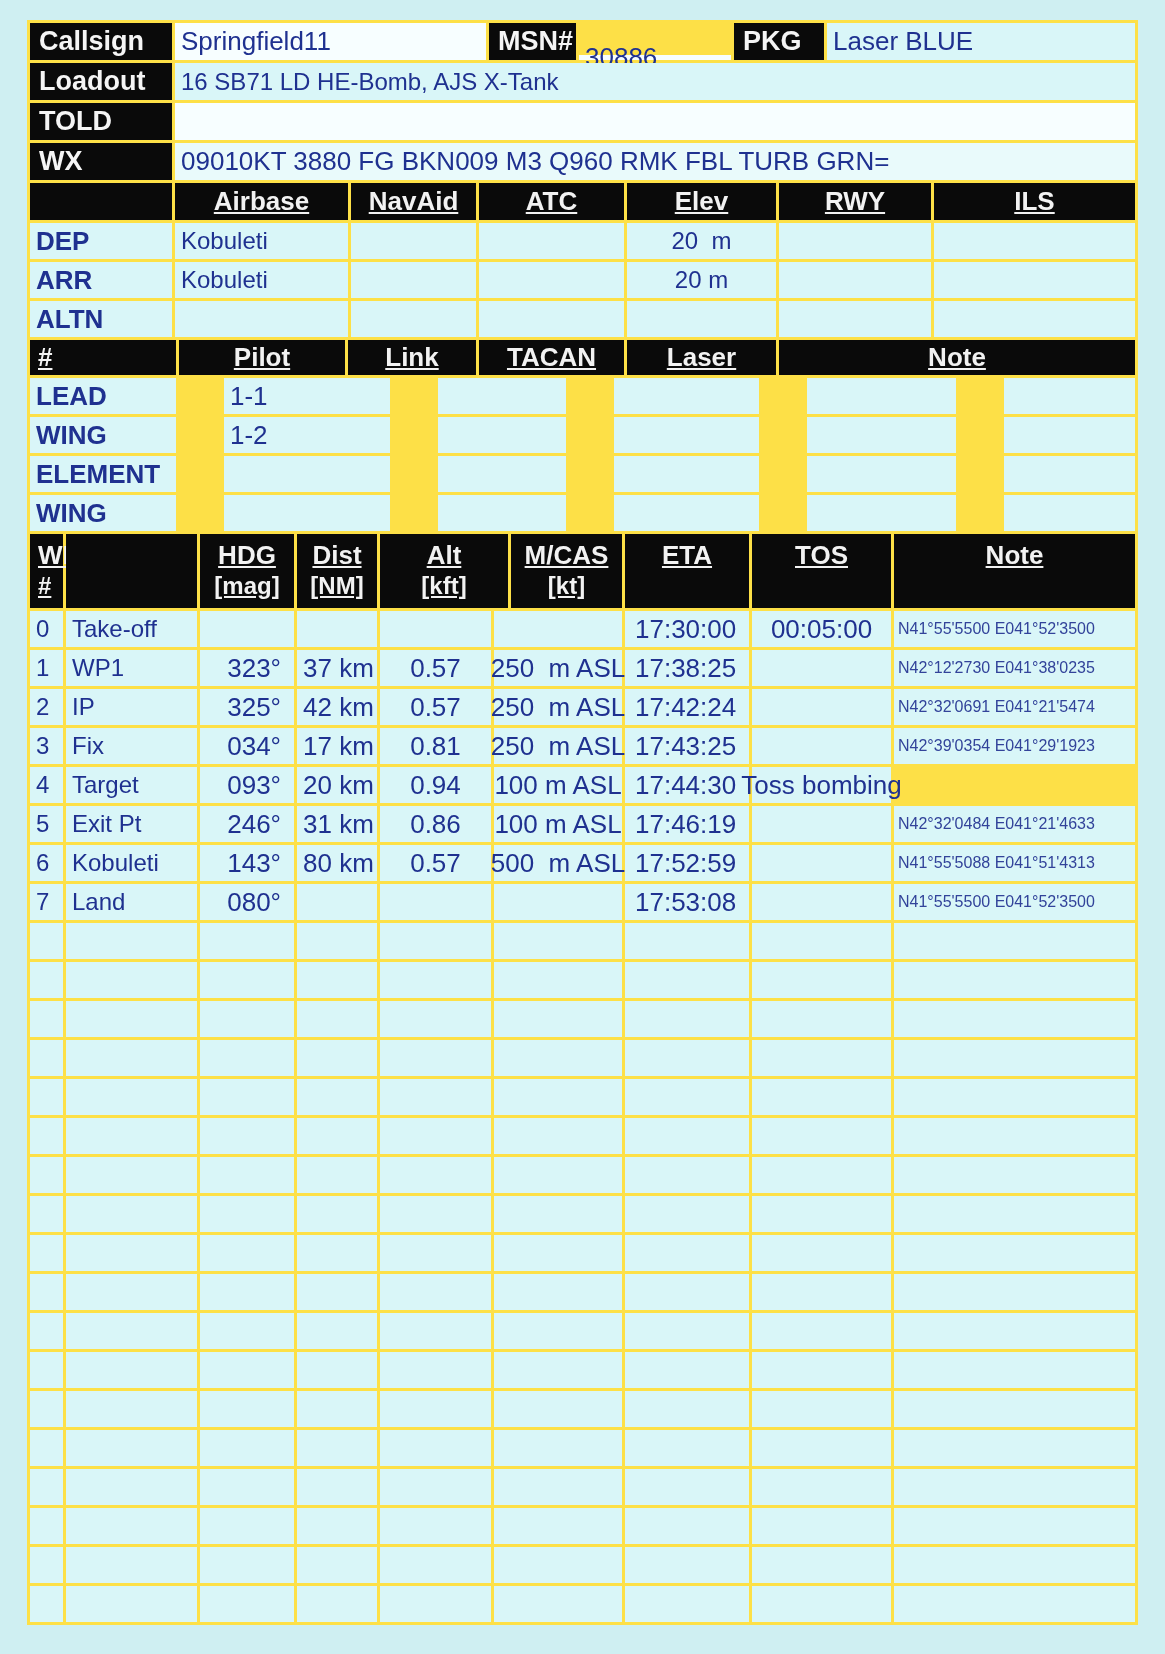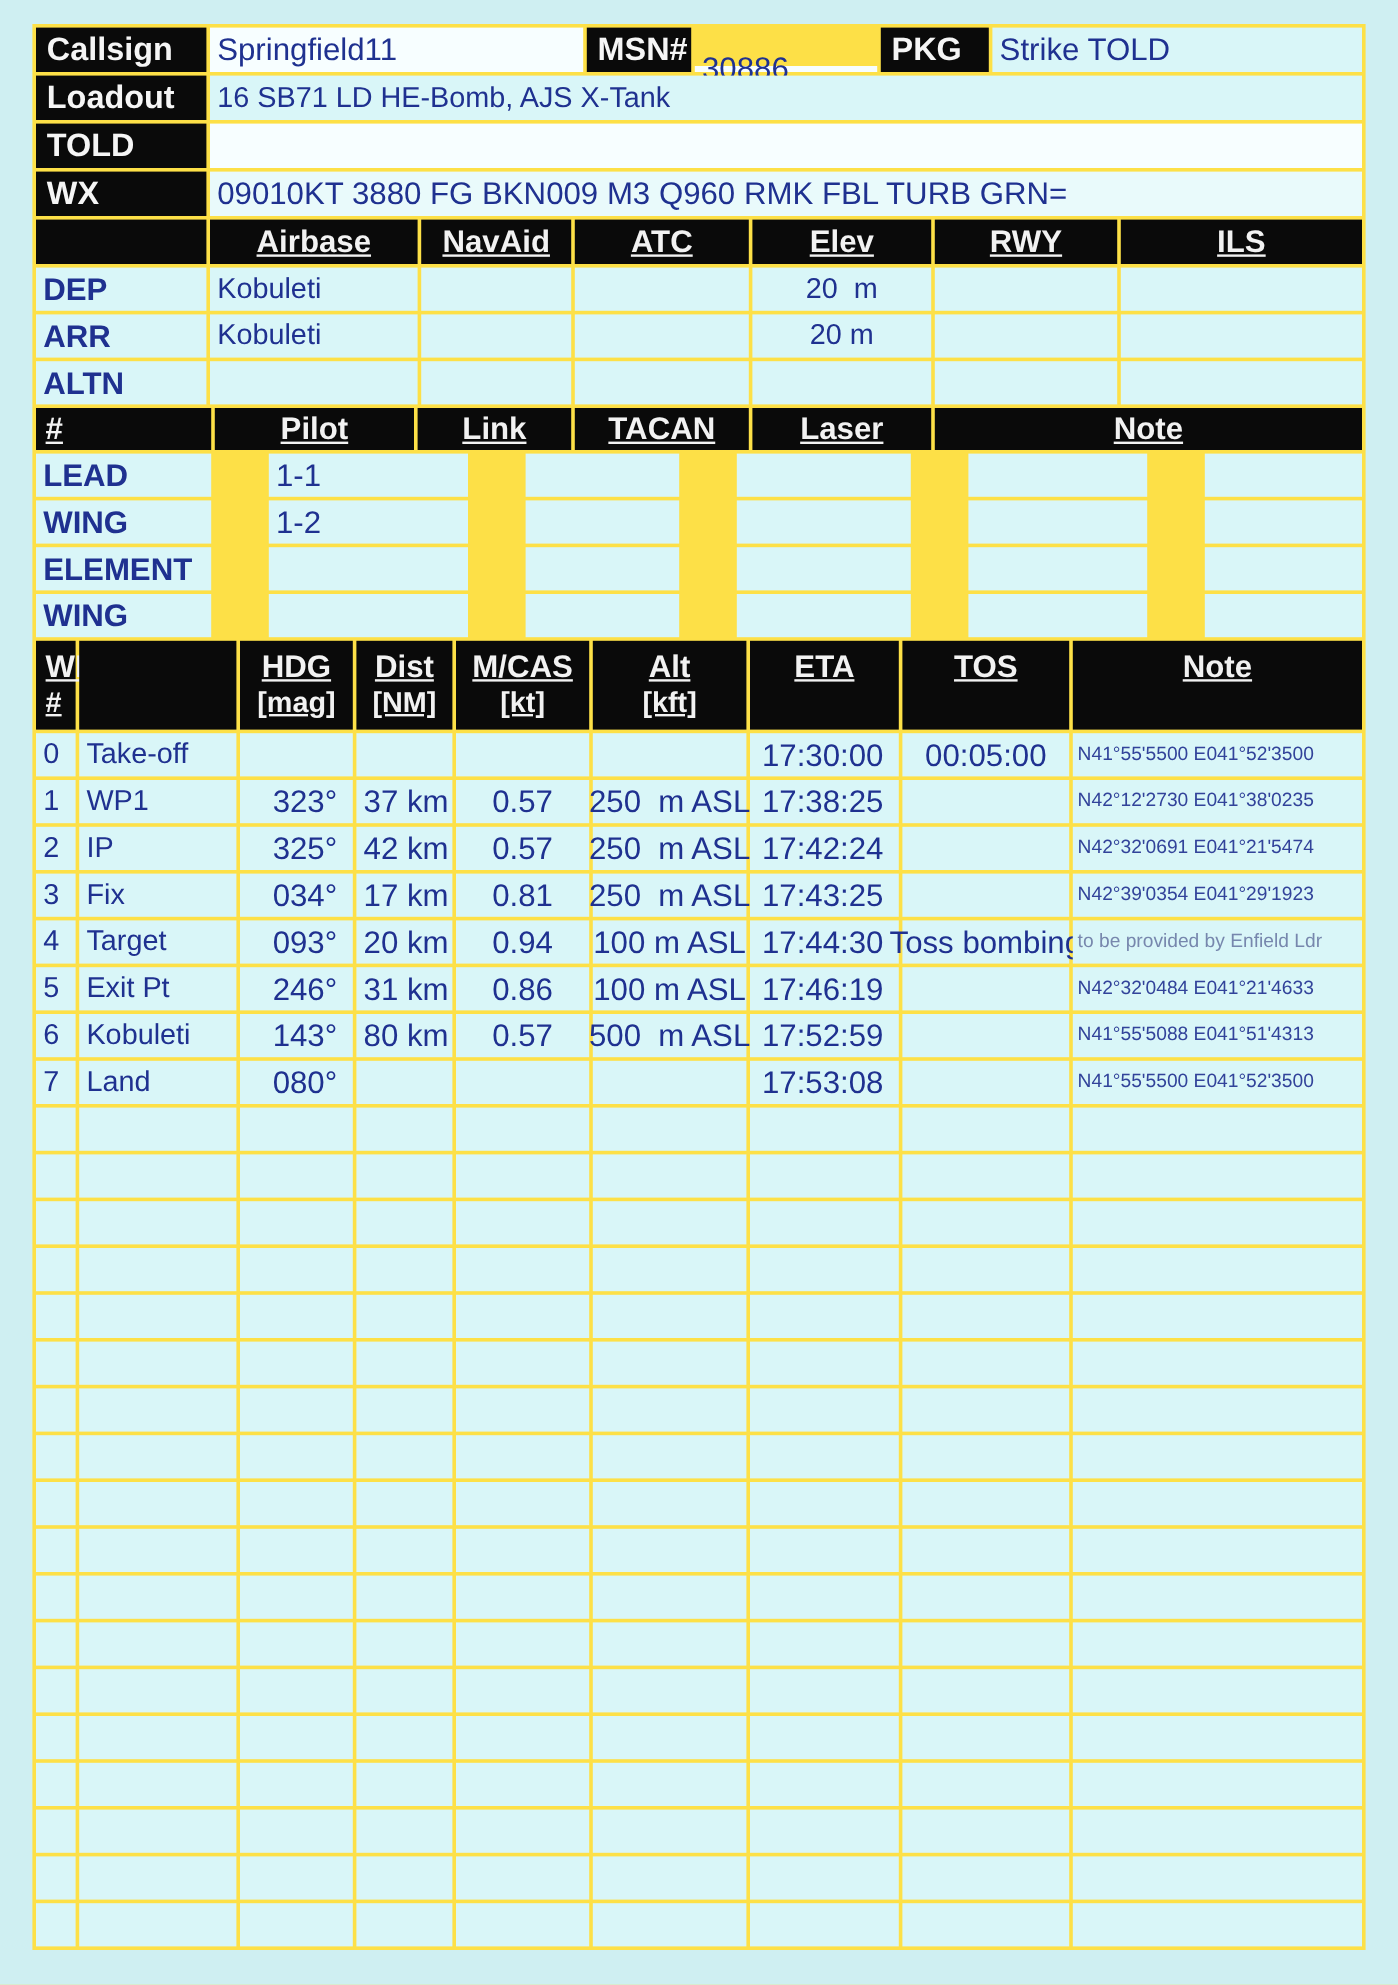--- a/index.html
+++ b/index.html
@@ -96,21 +96,21 @@
 <body>
 
 <div class="sheet">
 
   <div class="row h-top">
     <div class="cell lbl t-label">Callsign</div>
     <div class="cell white big t-v1">Springfield11</div>
     <div class="cell lbl t-msn">MSN#</div>
     <div class="cell white big t-msnv">30886</div>
     <div class="cell lbl t-pkg">PKG</div>
-    <div class="cell big t-rest">Strike TOLD</div>
+    <div class="cell big t-rest">Laser BLUE</div>
   </div>
 
   <div class="row h-top">
     <div class="cell lbl t-label">Loadout</div>
     <div class="cell t-rest">16 SB71 LD HE-Bomb, AJS X-Tank</div>
   </div>
 
   <div class="row h-top">
     <div class="cell lbl t-label">TOLD</div>
     <div class="cell white t-rest"></div>
@@ -208,27 +208,27 @@
     </div>
     <div class="cell hdr stack w-name"></div>
     <div class="cell hdr stack w-hdg">
       <div>HDG</div>
       <div class="u">[mag]</div>
     </div>
     <div class="cell hdr stack w-dist">
       <div>Dist</div>
       <div class="u">[NM]</div>
     </div>
+    <div class="cell hdr stack w-alt">
+      <div>Alt</div>
+      <div class="u">[kft]</div>
+    </div>
     <div class="cell hdr stack w-mcas">
       <div>M/CAS</div>
       <div class="u">[kt]</div>
-    </div>
-    <div class="cell hdr stack w-alt">
-      <div>Alt</div>
-      <div class="u">[kft]</div>
     </div>
     <div class="cell hdr stack w-eta">
       <div>ETA</div>
       <div class="u"></div>
     </div>
     <div class="cell hdr stack w-tos">
       <div>TOS</div>
       <div class="u"></div>
     </div>
     <div class="cell hdr stack w-note">
@@ -283,21 +283,20 @@
   </div>
   <div class="row h-wprow">
     <div class="cell w-num">4</div>
     <div class="cell w-name">Target</div>
     <div class="cell big rgt w-hdg">093°</div>
     <div class="cell big w-dist">20 km</div>
     <div class="cell big ctr w-mcas">0.94</div>
     <div class="cell big ctr w-alt">100 m ASL</div>
     <div class="cell big w-eta">17:44:30</div>
     <div class="cell big ctr w-tos">Toss bombing</div>
-    <div class="cell note-sm muted w-note">to be provided by Enfield Ldr</div>
   </div>
   <div class="row h-wprow">
     <div class="cell w-num">5</div>
     <div class="cell w-name">Exit Pt</div>
     <div class="cell big rgt w-hdg">246°</div>
     <div class="cell big w-dist">31 km</div>
     <div class="cell big ctr w-mcas">0.86</div>
     <div class="cell big ctr w-alt">100 m ASL</div>
     <div class="cell big w-eta">17:46:19</div>
     <div class="cell big ctr w-tos"></div>

